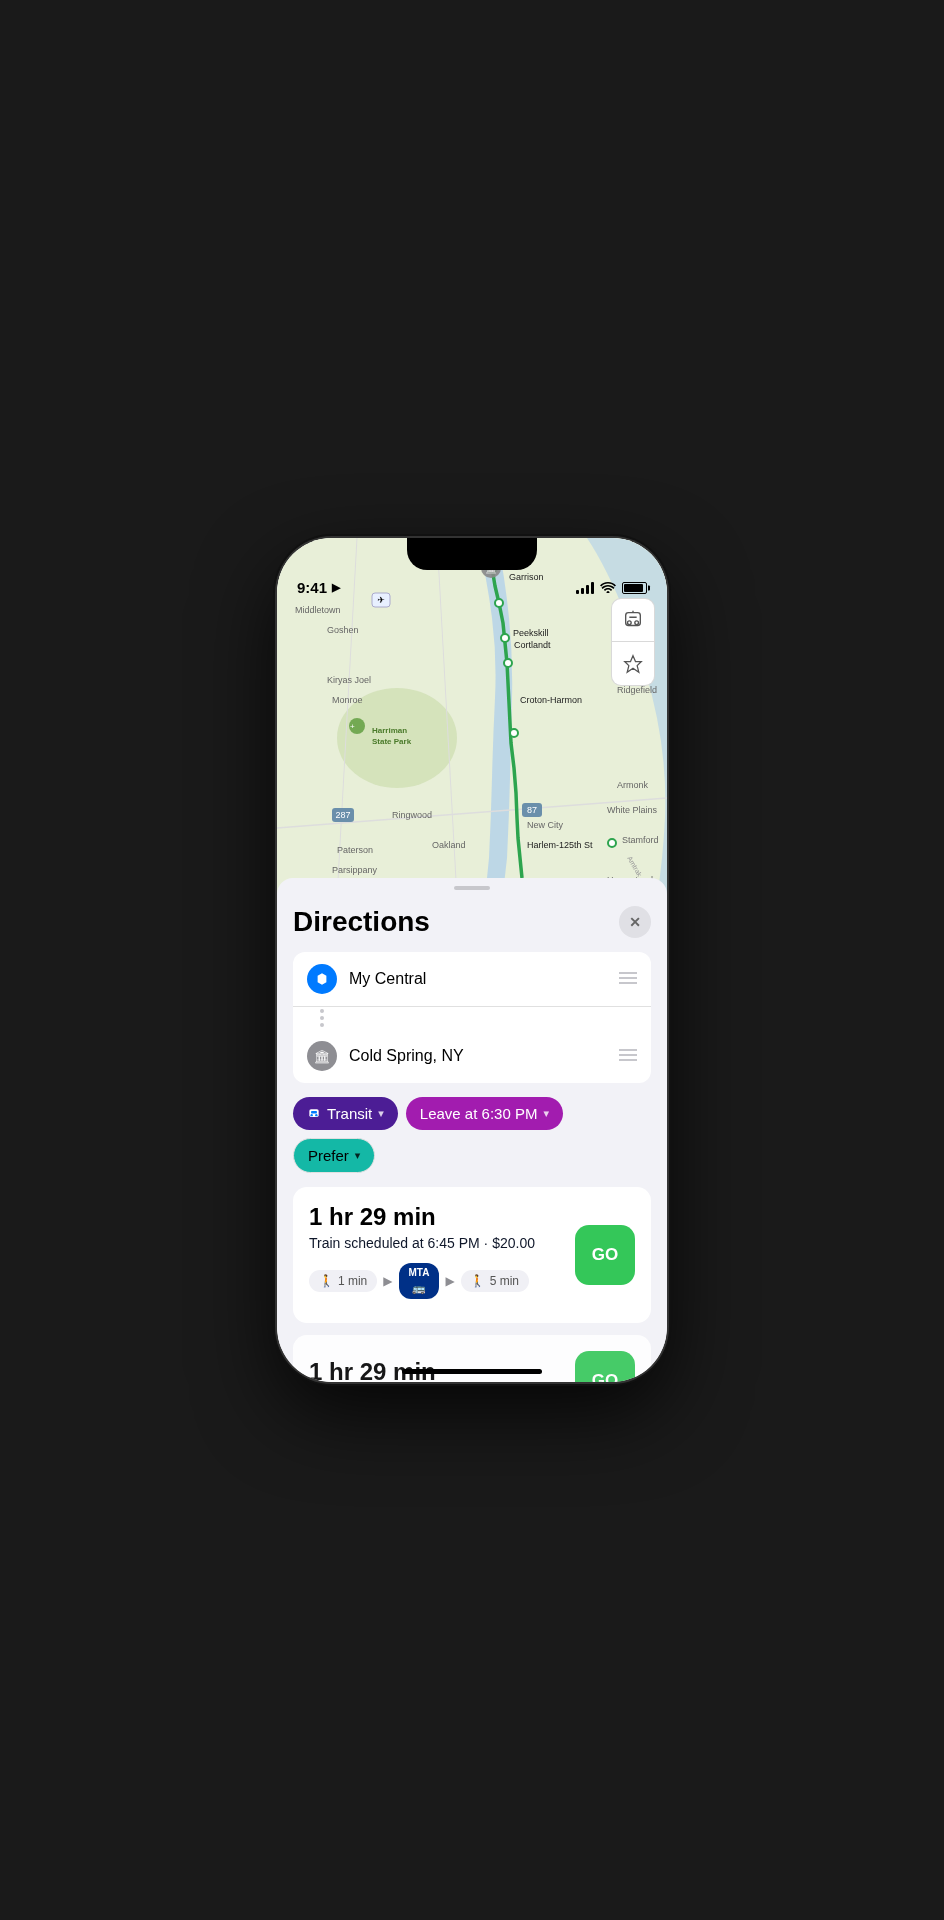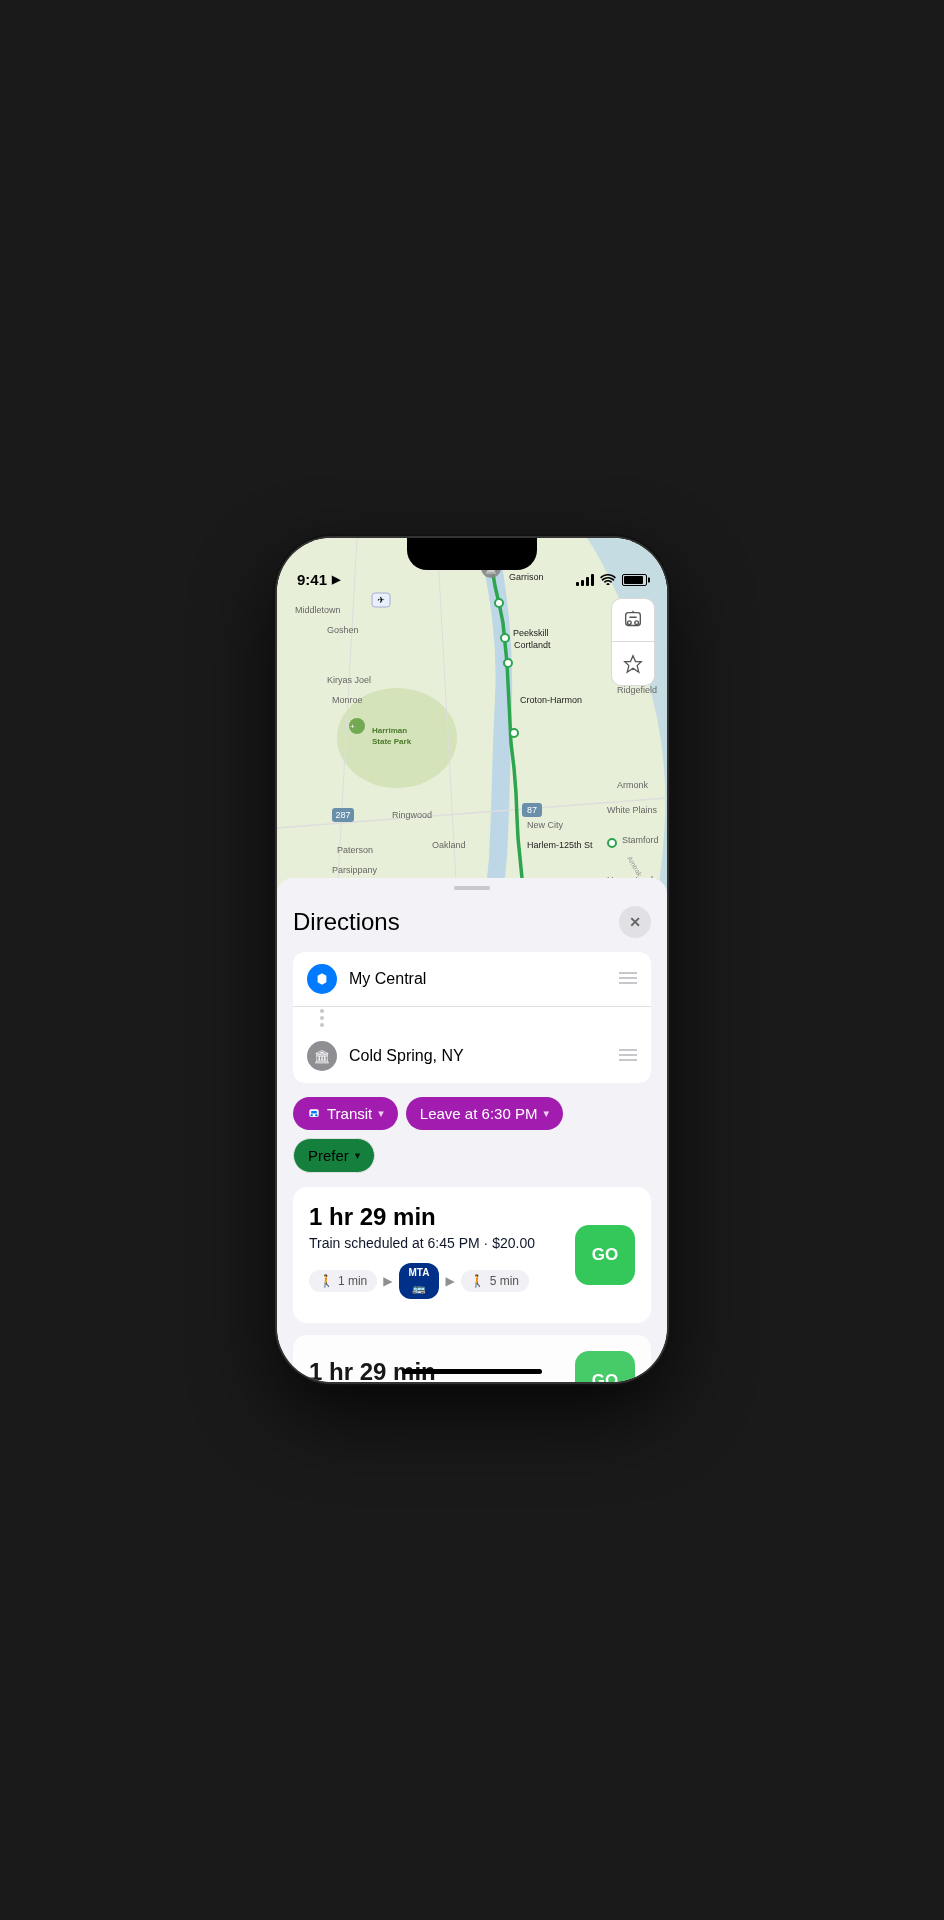--- a/index.html
+++ b/index.html
@@ -27,21 +27,21 @@
       position: absolute;
       top: 0; left: 0; right: 0; bottom: 0;
       background: #f0f0f0;
       border-radius: 52px;
       overflow: hidden;
     }
 
     
     .status-bar {
       position: absolute;
-      top: 8px; left: 0; right: 0;
+      top: 16px; left: 0; right: 0;
       height: 50px;
       z-index: 100;
       display: flex;
       align-items: flex-end;
       padding: 0 20px 8px;
       justify-content: space-between;
       background: transparent;
       text-align: center;
     }
 
@@ -190,22 +190,22 @@
     }
 
     .sheet-header {
       display: flex;
       align-items: center;
       justify-content: space-between;
       margin-bottom: 14px;
     }
 
     .directions-title {
-      font-size: 24px;
-      font-weight: 400;
+      font-size: 28px;
+      font-weight: 700;
       color: #000;
     }
 
     .close-btn {
       width: 32px;
       height: 32px;
       background: #e0e0e5;
       border-radius: 50%;
       display: flex;
       align-items: center;
@@ -289,31 +289,31 @@
       gap: 6px;
       padding: 8px 14px;
       border-radius: 20px;
       font-size: 15px;
       font-weight: 500;
       cursor: pointer;
       border: none;
     }
 
     .mode-btn-transit {
-      background: #a21caf;
+      background: #4c1d95;
       color: #fff;
     }
 
     .mode-btn-time {
       background: #a21caf;
       color: #fff;
     }
 
     .mode-btn-prefer {
-      background: #15803d;
+      background: #14b8a6;
       color: #000;
       border: 1px solid #e0e0e0;
     }
 
     .chevron {
       font-size: 11px;
       opacity: 0.8;
     }
 
     

